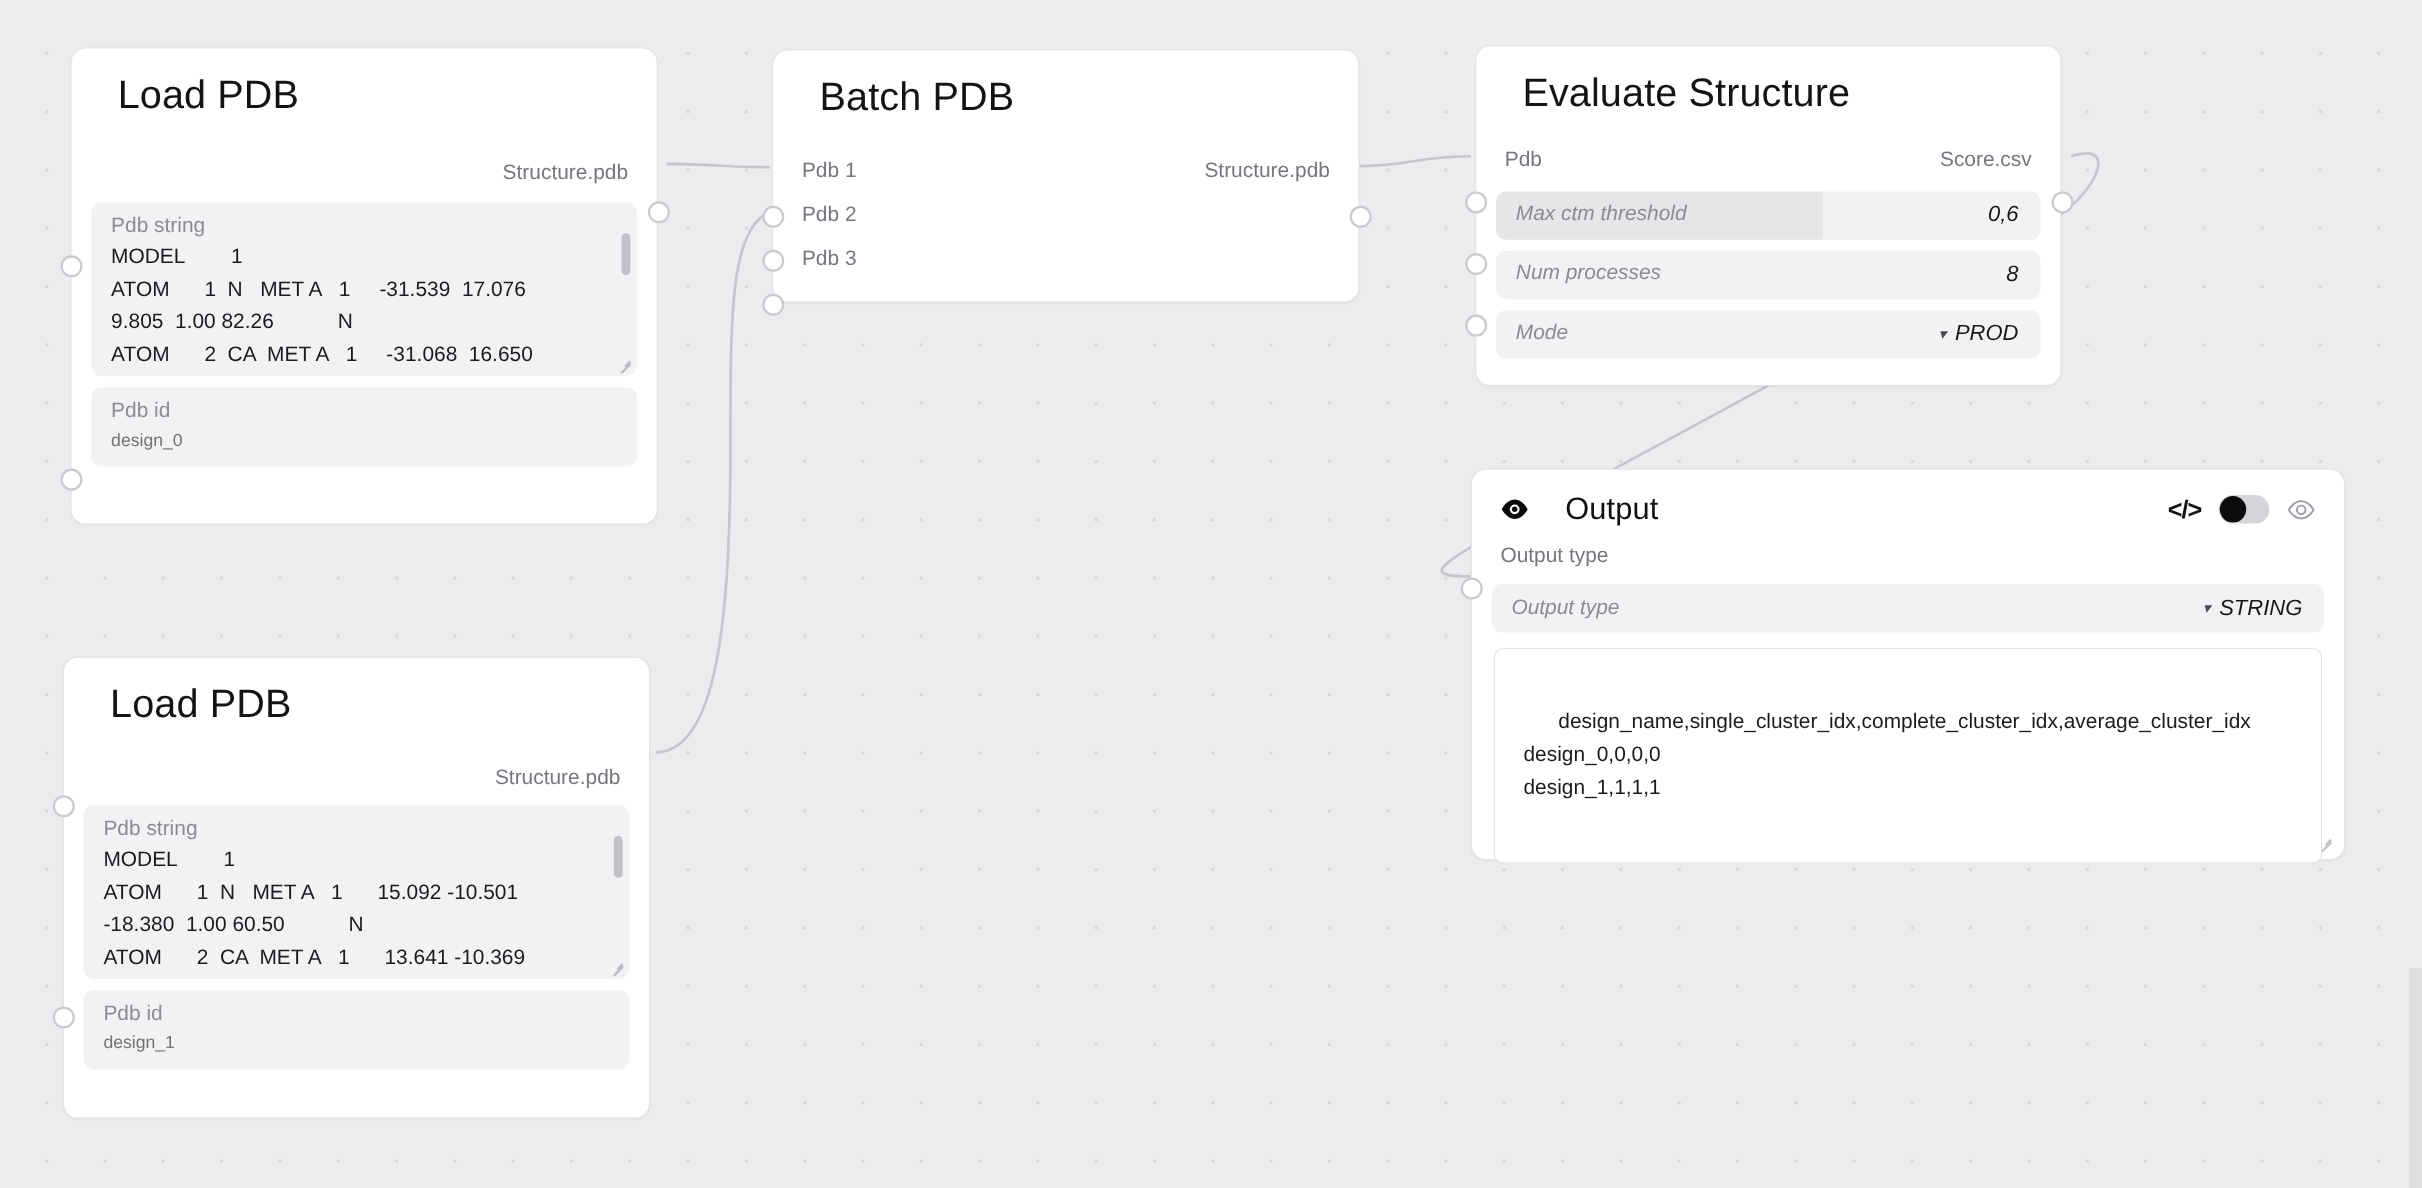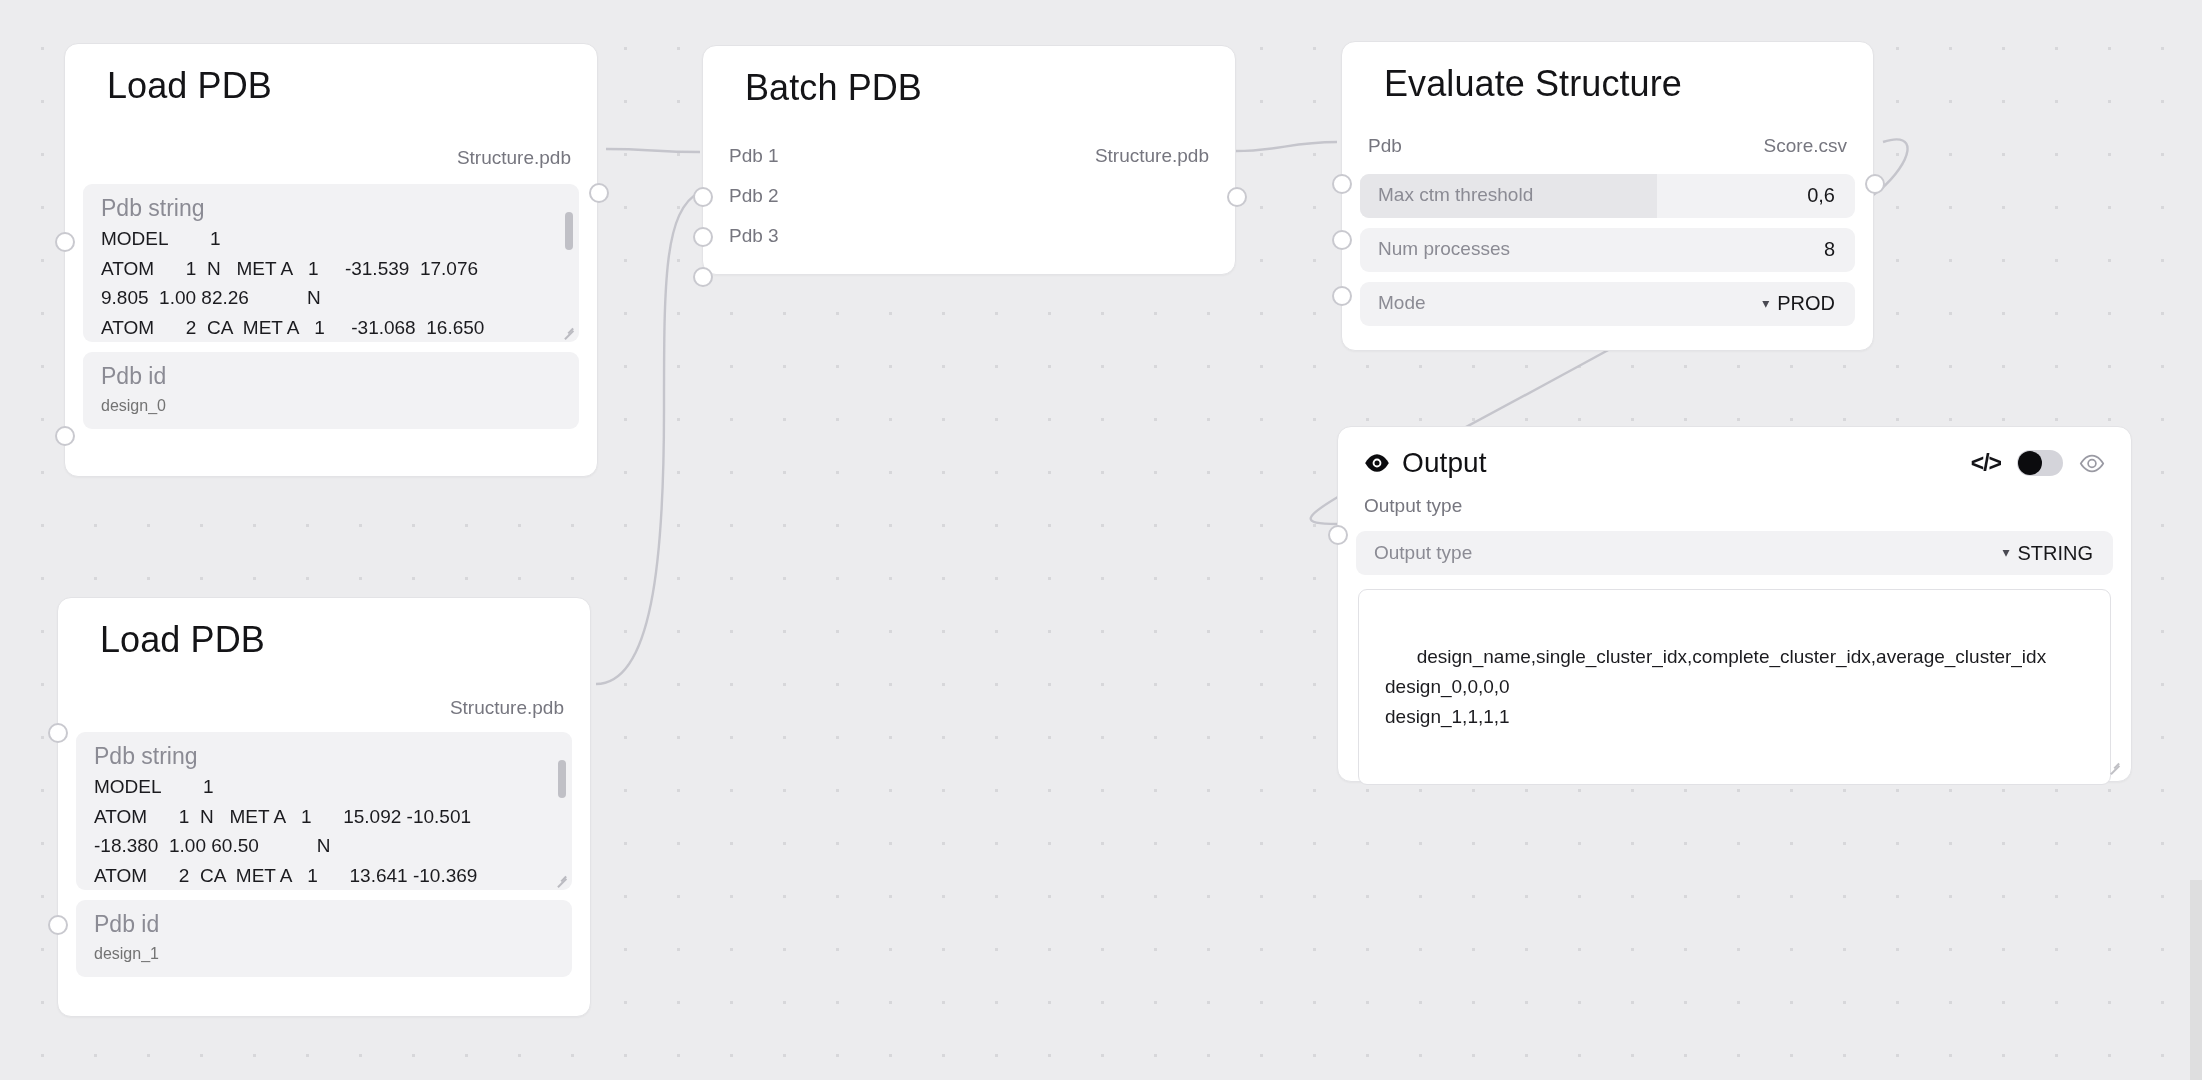--- a/index.html
+++ b/index.html
@@ -59,37 +59,38 @@
 
   
   .field {
     position: relative;
     margin: 0 18px 10px 18px;
     background: #f2f2f4;
     border-radius: 9px;
     overflow: hidden;
   }
   .field-label {
-    font-size: 23px;
+    font-size: 19px;
     color: #8b8b94;
     padding: 11px 0 0 18px;
     line-height: 1.2;
   }
   .field-value {
     font-size: 16px;
     color: #737373;
     padding: 6px 0 13px 18px;
     line-height: 1.25;
   }
 
   
   .field-inline {
     display: flex; align-items: center;
     height: 44px;
     padding: 0 20px 0 18px;
+    font-style: italic;
   }
   .field-inline .field-label { padding: 0; font-size: 19px; color: #8b8b94; }
   .field-inline .field-val {
     margin-left: auto; font-size: 20px; color: #18181b;
     display: flex; align-items: center; gap: 8px;
   }
   .slider-fill {
     position: absolute; left: 0; top: 0; bottom: 0;
     background: #e6e6e9;
     z-index: 0;
@@ -132,20 +133,21 @@
     content: ""; position: absolute; right: 0;
     height: 1.5px; background: #8e8e97; transform: rotate(-45deg);
   }
   .resize-grip::before { bottom: 3px; width: 12px; }
   .resize-grip::after  { bottom: 7px; width: 7px; right: 1px; }
 
   
   .out-head {
     display: flex; align-items: center;
     padding: 20px 26px 4px 26px;
+    gap: 21px;
   }
   .out-title {
     font-size: 28px; color: #111114; letter-spacing: .1px;
     margin-left: 12px;
   }
   .out-actions { margin-left: auto; display: flex; align-items: center; gap: 16px; }
   .code-icon { font-size: 23px; color: #141418; font-weight: 700; letter-spacing:-1px; }
   .toggle {
     width: 46px; height: 26px; border-radius: 13px;
     background: #d4d4da; position: relative;

